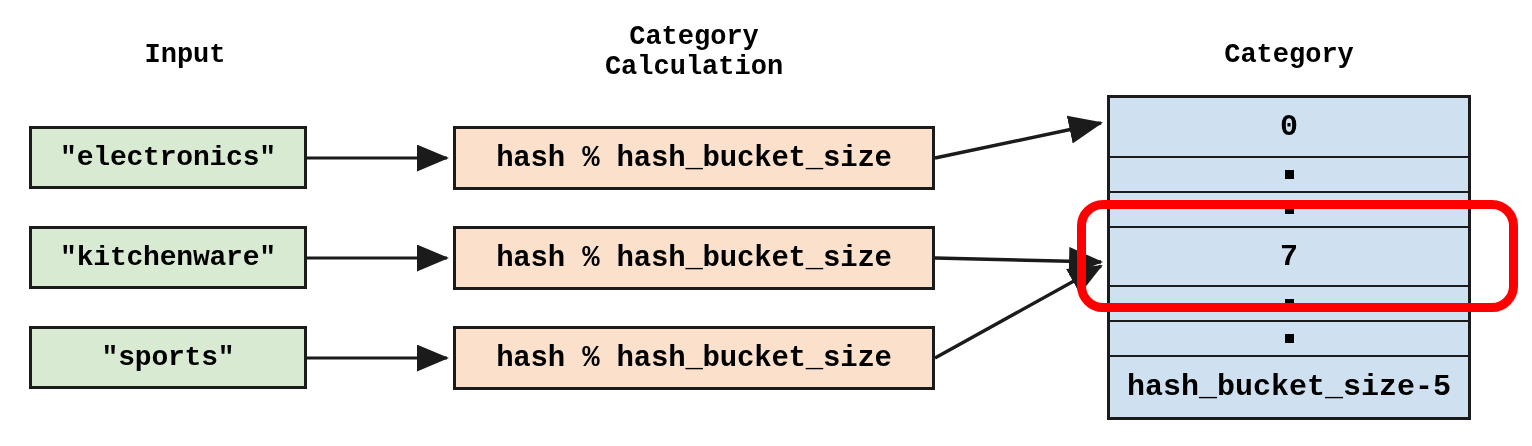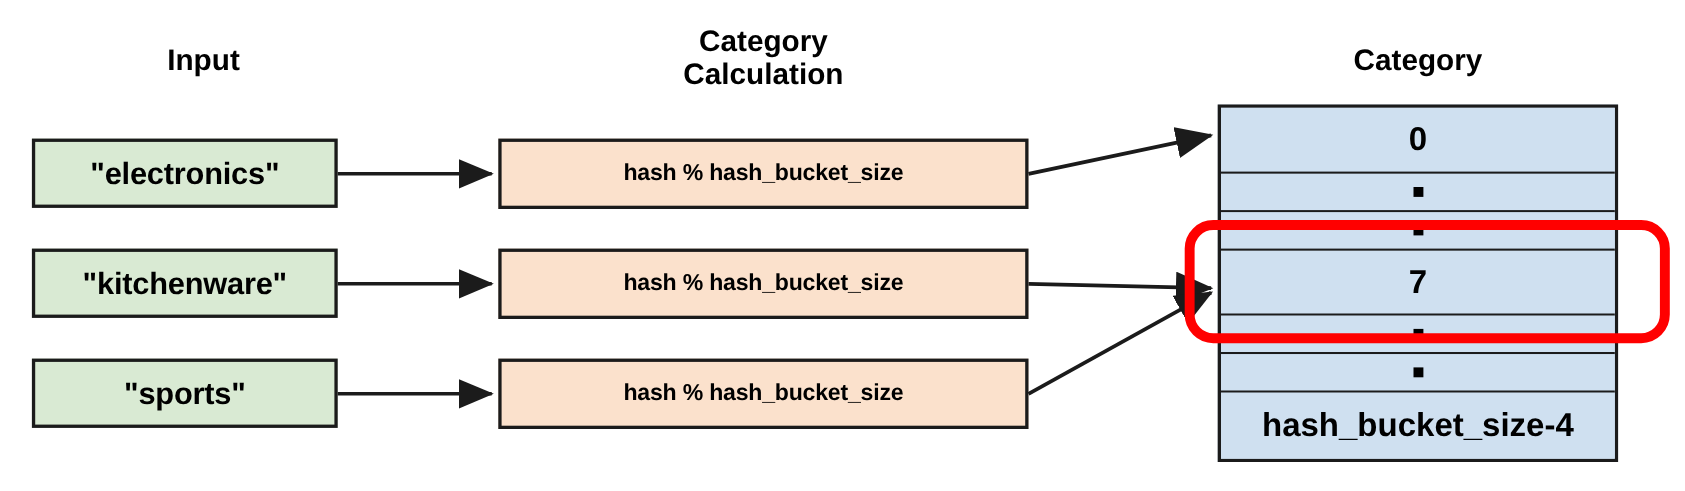--- a/index.html
+++ b/index.html
@@ -12,20 +12,21 @@
     height: 446px;
     font-family: "Liberation Sans", sans-serif;
     position: relative;
     overflow: hidden;
   }
   #stage {
     position: absolute;
     left: 0; top: 0;
     width: 1532px;
     height: 446px;
+    font-family: Liberation Mono, monospace;
   }
   .col-header {
     position: absolute;
     font-weight: bold;
     font-size: 27px;
     color: #000000;
     text-align: center;
     line-height: 1.12;
     white-space: pre-line;
   }
@@ -49,21 +50,21 @@
     width: 278px;
     height: 63px;
     background: #d9ead3;
     font-size: 28px;
   }
   .calc-box {
     left: 453px;
     width: 482px;
     height: 64px;
     background: #fbe1cc;
-    font-size: 21px;
+    font-size: 29px;
   }
   .r1 { top: 126px; }
   .r2 { top: 226px; }
   .r3 { top: 326px; }
 
   
   #cat-table {
     position: absolute;
     left: 1107px;
     top: 95px;
@@ -166,19 +167,19 @@
     <div class="cat-row tall">
       <span>7</span>
     </div>
     <div class="cat-row dots">
       <span class="dot"></span>
     </div>
     <div class="cat-row dots">
       <span class="dot"></span>
     </div>
     <div class="cat-row tall">
-      <span>hash_bucket_size-4</span>
+      <span>hash_bucket_size-5</span>
     </div>
   </div>
 
   <div id="highlight"></div>
 
 </div>
 
 </body></html>

